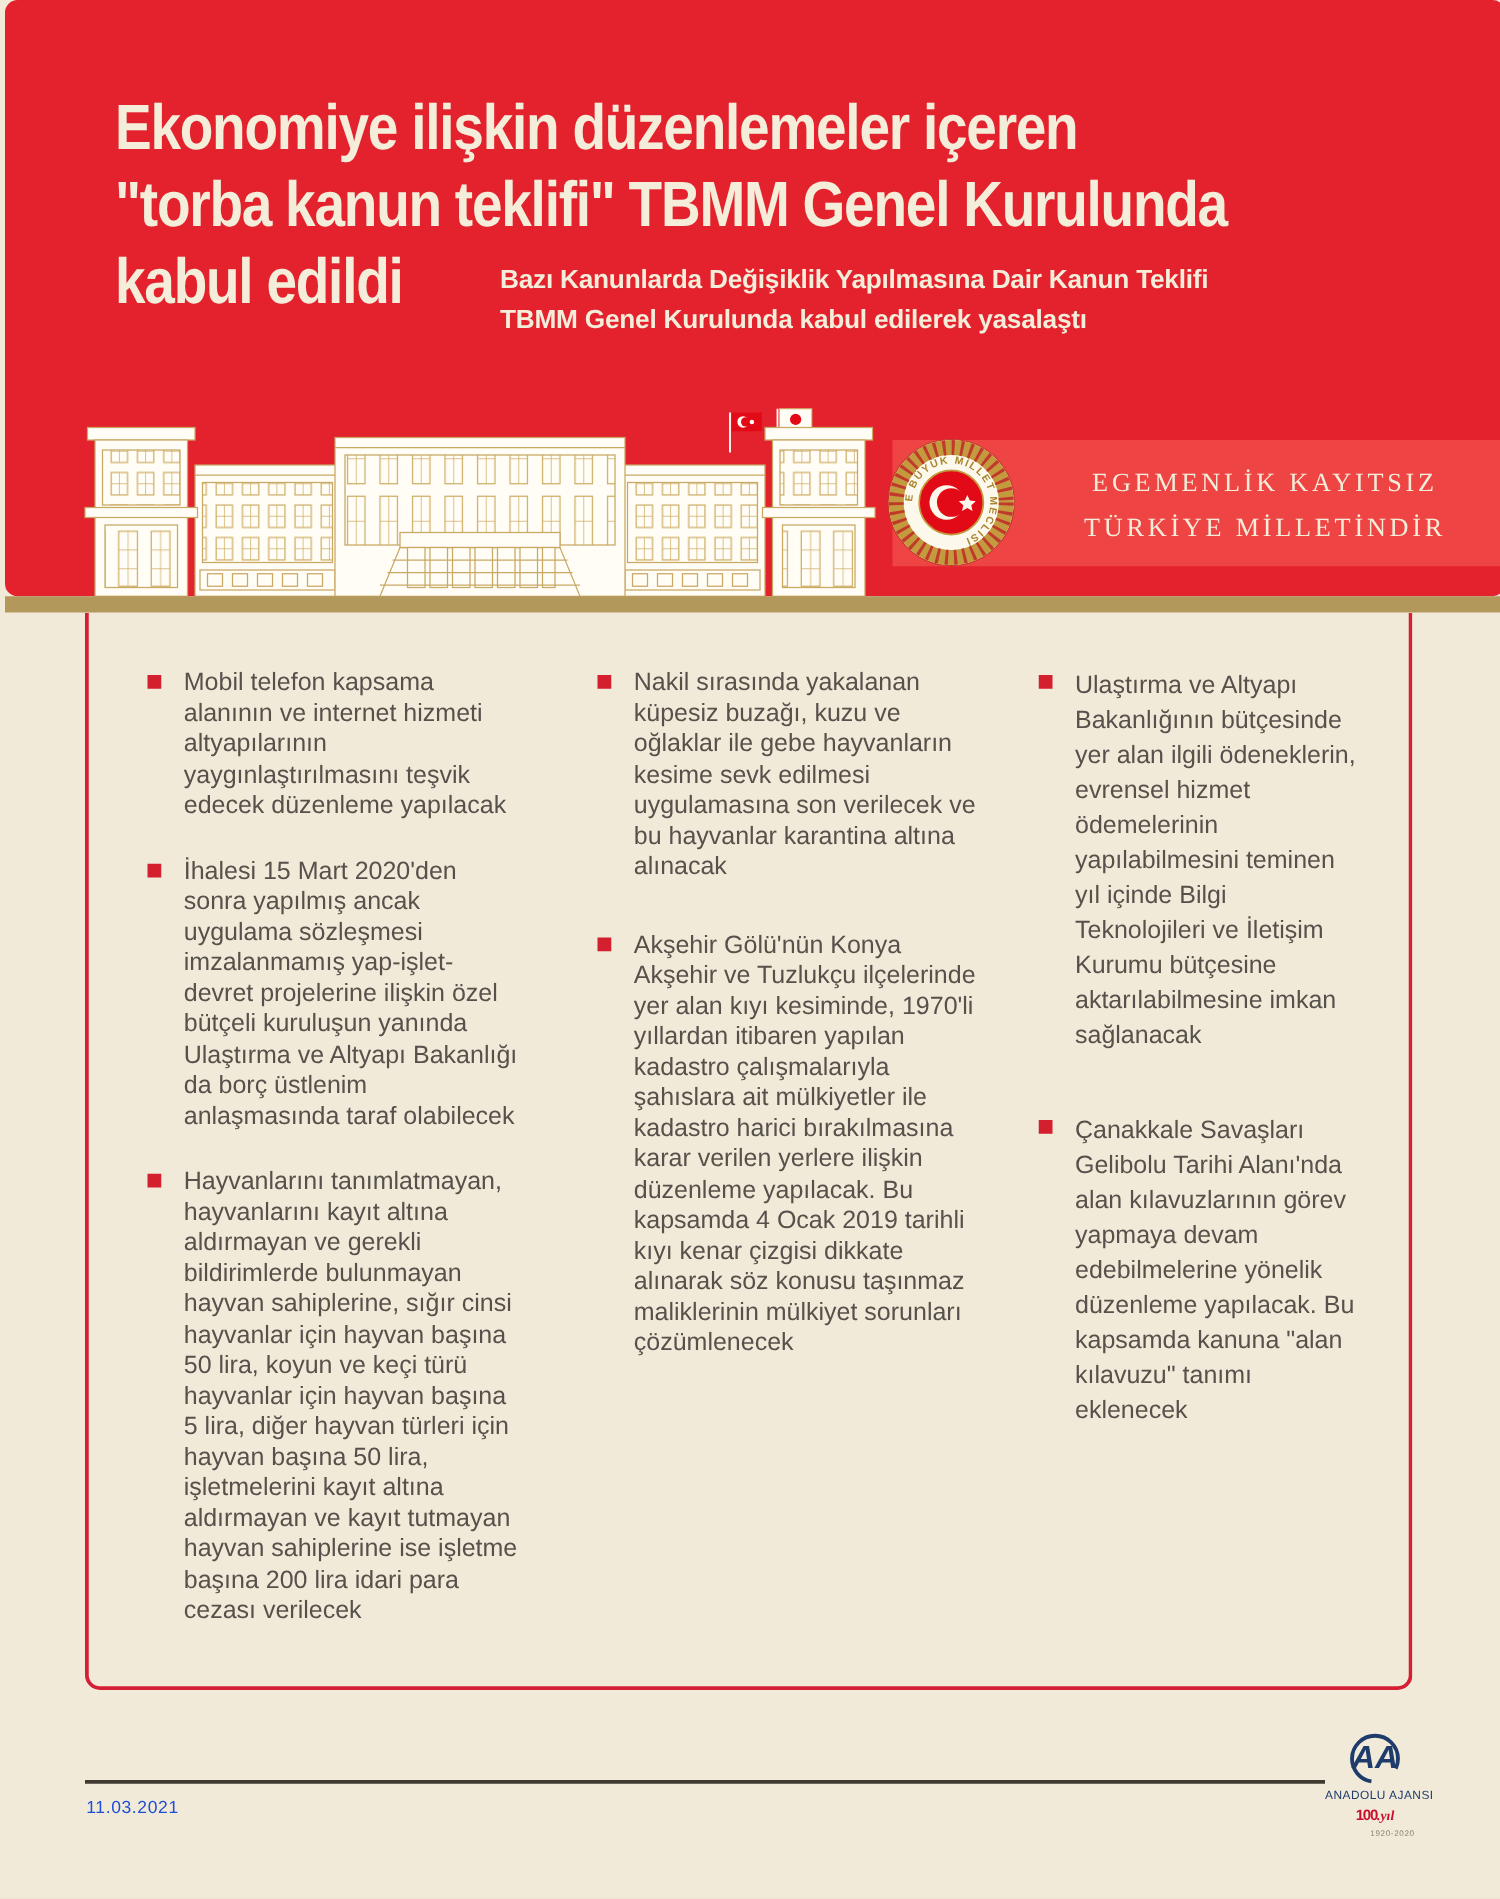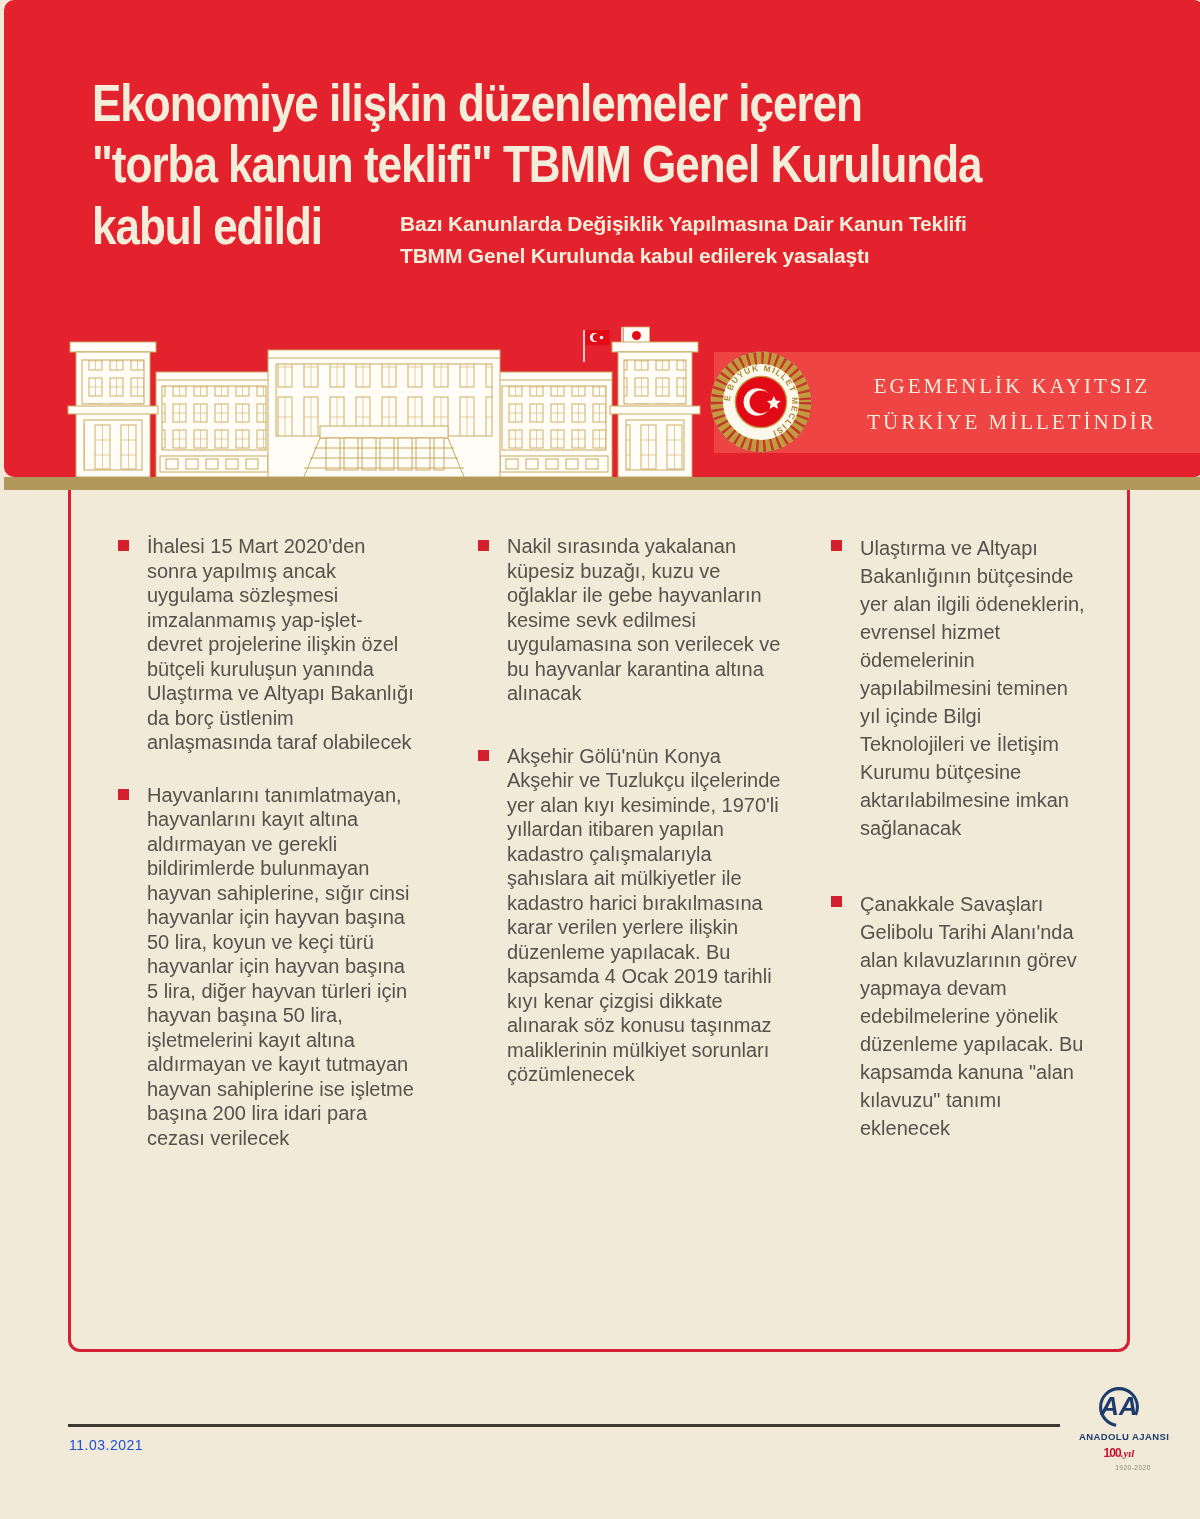--- a/index.html
+++ b/index.html
@@ -34,23 +34,23 @@
   .c1 { left:47px;  top:44px; width:300px; }
   .c2 { left:407px; top:44px; width:305px; }
   .c3 { left:760px; top:44px; width:258px; }
   .c1 li { line-height:24.5px; margin-bottom:28px; }
   .c2 li { line-height:24.5px; margin-bottom:38px; }
   .c3 li { line-height:28px;  margin-bottom:48px; }
 
   
   .footer-line { position:absolute; left:68px; top:1424px; width:992px; height:3px; background:#3f3a31; }
   .date { position:absolute; left:69px; top:1437px; font-size:14px; letter-spacing:0.5px; color:#1d4ed8; }
-  .aa-logo { position:absolute; left:1060px; top:1384px; width:80px; text-align:center;margin-left:19px; }
+  .aa-logo { position:absolute; left:1060px; top:1384px; width:80px; text-align:center; }
   .aa-mark { width:46px; height:46px; display:block; margin:0 auto; }
-  .aa-name { font-size:9.5px; font-weight:bold; color:#1d3b6b; letter-spacing:0.4px; white-space:nowrap; margin-top:1px; }
+  .aa-name { font-size:9.5px; font-weight:normal; color:#1d3b6b; letter-spacing:0.4px; white-space:nowrap; margin-top:1px; }
   .centennial { margin-top:3px; line-height:13px; }
   .cent-num { color:#c8102e; font-weight:bold; font-size:12px; letter-spacing:-1px; }
   .cent-suffix { color:#c8102e; font-style:italic; font-size:11px; font-family:"Liberation Serif", serif;font-weight:bold; }
   .cent-years { display:block; font-size:6.5px; color:#8a8578; letter-spacing:0.5px; margin-top:1px; padding-left:28px; }
 </style>
 </head>
 <body>
 
 <div class="poster">
 
@@ -179,20 +179,24 @@
     </svg>
 
     <div class="gold-strip"></div>
   </header>
 
   <main class="content-box">
 
     <ul class="col c1">
       <li>
         <span class="sq"></span>
+        <span>Mobil telefon kapsama alanının ve internet hizmeti altyapılarının yaygınlaştırılmasını teşvik edecek düzenleme yapılacak</span>
+      </li>
+      <li>
+        <span class="sq"></span>
         <span>İhalesi 15 Mart 2020'den sonra yapılmış ancak uygulama sözleşmesi imzalanmamış yap-işlet-devret projelerine ilişkin özel bütçeli kuruluşun yanında Ulaştırma ve Altyapı Bakanlığı da borç üstlenim anlaşmasında taraf olabilecek</span>
       </li>
       <li>
         <span class="sq"></span>
         <span>Hayvanlarını tanımlatmayan, hayvanlarını kayıt altına aldırmayan ve gerekli bildirimlerde bulunmayan hayvan sahiplerine, sığır cinsi hayvanlar için hayvan başına 50 lira, koyun ve keçi türü hayvanlar için hayvan başına 5 lira, diğer hayvan türleri için hayvan başına 50 lira, işletmelerini kayıt altına aldırmayan ve kayıt tutmayan hayvan sahiplerine ise işletme başına 200 lira idari para cezası verilecek</span>
       </li>
     </ul>
 
     <ul class="col c2">
       <li>

